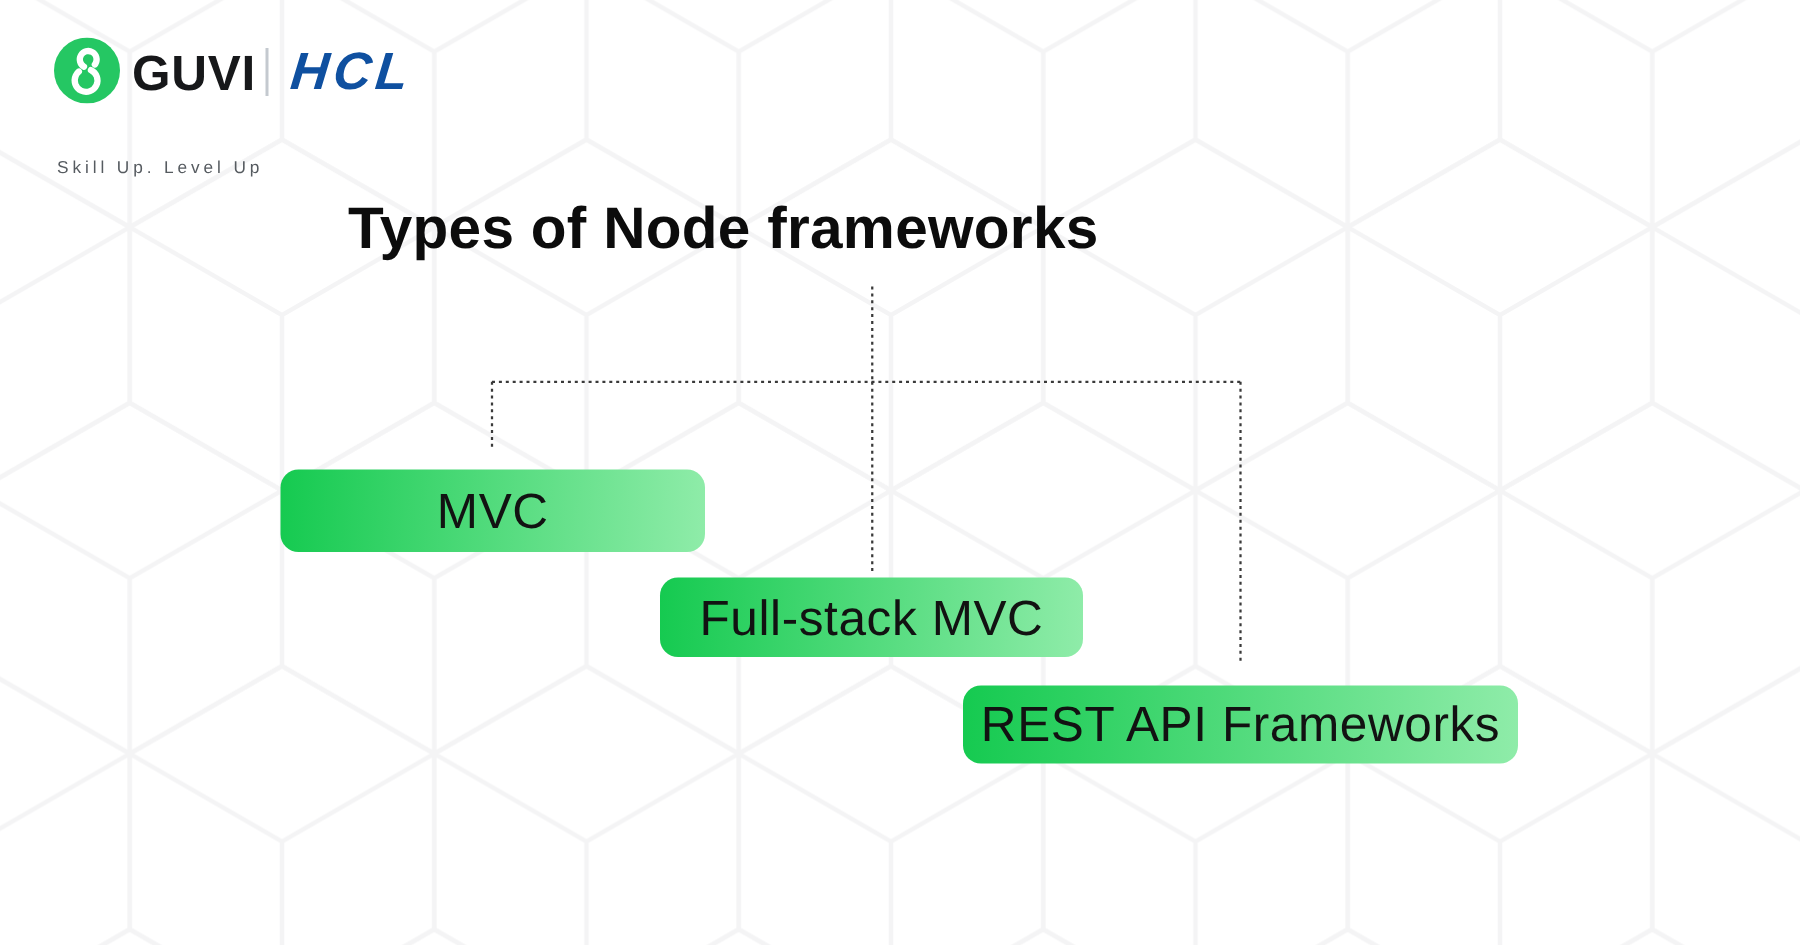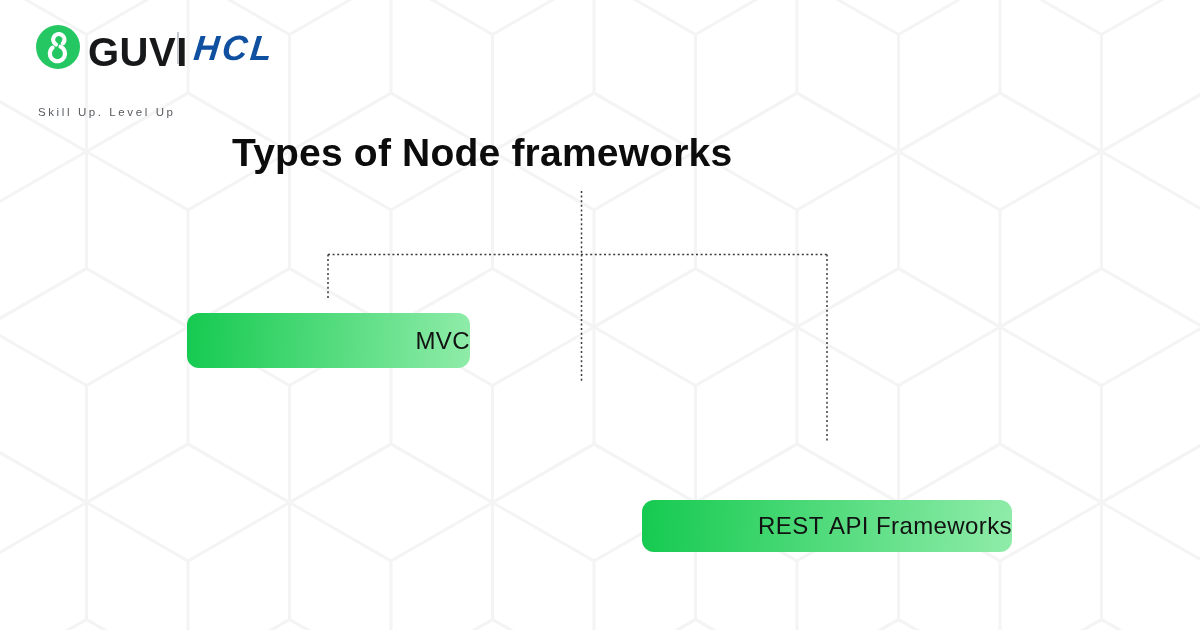--- a/index.html
+++ b/index.html
@@ -8,21 +8,21 @@
 
   .canvas { position: absolute; inset: 0; width: 1200px; height: 630px; background: #ffffff; }
 
   .bg-pattern { position: absolute; inset: 0; width: 1200px; height: 630px; }
 
   
   .brand { position: absolute; left: 36px; top: 24px; width: 400px; height: 60px; }
   .guvi-mark { position: absolute; left: 0; top: 1px; width: 44px; height: 44px; }
   .guvi-name {
     position: absolute; left: 52px; top: 6px;
-    font-size: 40px; font-weight: 800; letter-spacing: 0.5px; color: #17181a; text-align: center;
+    font-size: 33px; font-weight: 800; letter-spacing: 0.5px; color: #17181a; text-align: center;
   }
   .brand-divider {
     position: absolute; left: 141px; top: 8px; width: 2px; height: 32px; background: #c4c9cf;
   }
   .hcl-name {
     position: absolute; left: 158px; top: 4px;
     font-size: 35px; font-weight: 800; font-style: italic;
     letter-spacing: 3px; color: #0f50a0; transform: skewX(-6deg);
   }
   .tagline {
@@ -36,28 +36,28 @@
     text-align: left; font-size: 39px; font-weight: 800; color: #0c0c0c;
     letter-spacing: 0.2px;
   }
 
   
   .connectors { position: absolute; inset: 0; width: 1200px; height: 630px; pointer-events: none; }
 
   
   .node {
     position: absolute;
-    display: flex; align-items: center; justify-content: flex-end;
+    display: flex; align-items: center; justify-content: center;
     border-radius: 12px;
     background: linear-gradient(92deg, #15ca50 0%, #8feca9 100%);
-    font-size: 24px; font-weight: 500; color: #121212; letter-spacing: 0.4px;
+    font-size: 33px; font-weight: 500; color: #121212; letter-spacing: 0.4px;
   }
   .node-mvc  { left: 187px; top: 313px; width: 283px; height: 55px; }
   .node-fs   { left: 440px; top: 385px; width: 282px; height: 53px; }
-  .node-rest { left: 642px; top: 457px; width: 370px; height: 52px; margin-top: 43px; }
+  .node-rest { left: 642px; top: 457px; width: 370px; height: 52px; }
 </style>
 </head>
 <body>
 
 <div class="canvas">
 
   <svg class="bg-pattern" width="1200" height="630" xmlns="http://www.w3.org/2000/svg" aria-hidden="true">
     <defs>
       <g id="cube" fill="none" stroke="#f4f4f5" stroke-width="3">
         <path d="M 0,-117 L 101.5,-58.5 L 101.5,58.5 L 0,117 L -101.5,58.5 L -101.5,-58.5 Z"></path>
@@ -101,17 +101,20 @@
 
       <line x1="581.5" y1="254.5" x2="581.5" y2="381"></line>
 
       <line x1="827" y1="254.5" x2="827" y2="441"></line>
     </g>
   </svg>
 
   <div class="node node-mvc">
     <span>MVC</span>
   </div>
+  <div class="node node-fs">
+    <span>Full-stack MVC</span>
+  </div>
   <div class="node node-rest">
     <span>REST API Frameworks</span>
   </div>
 
 </div>
 
 </body></html>

